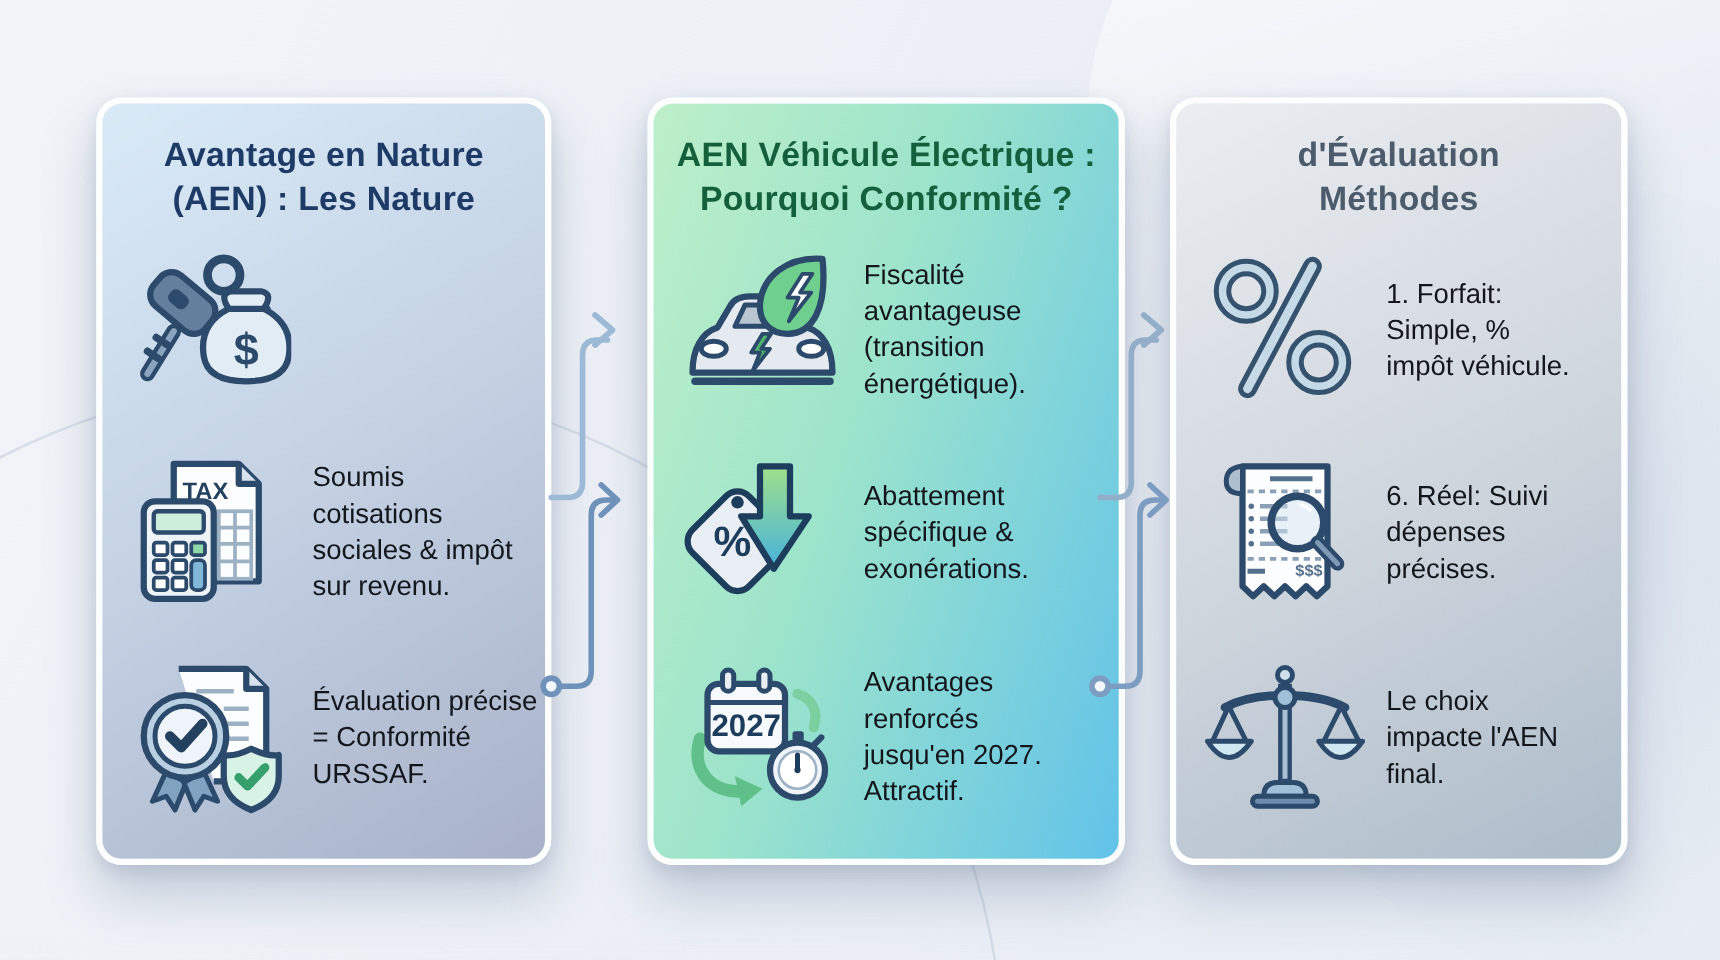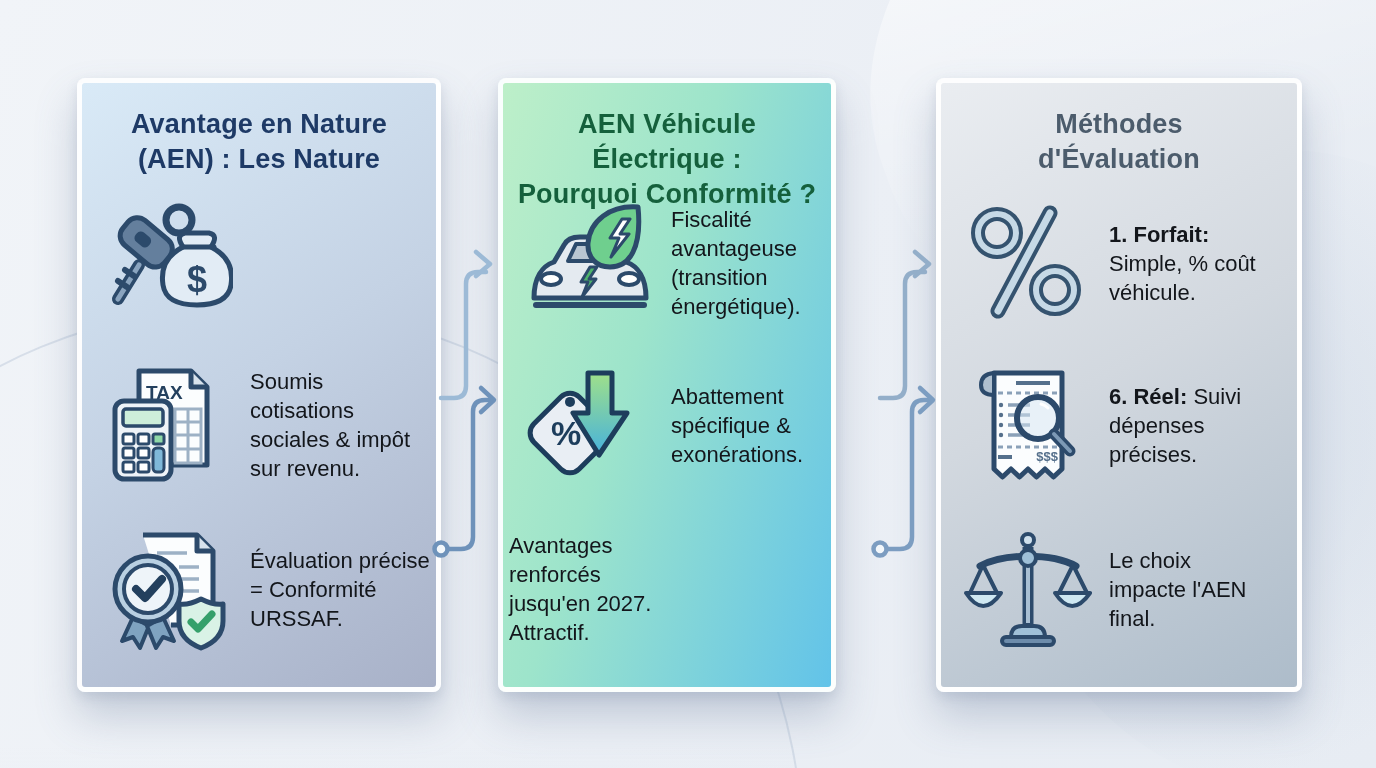--- a/index.html
+++ b/index.html
@@ -14,44 +14,44 @@
   .deco-tr{position:absolute;top:-210px;right:-170px;width:680px;height:540px;
     transform:rotate(-20deg);border-radius:48%;
     background:linear-gradient(185deg,rgba(255,255,255,.75),rgba(236,241,247,0) 70%);}
   .deco-right{position:absolute;top:150px;right:-190px;width:560px;height:640px;border-radius:50%;
     background:radial-gradient(circle at 35% 45%,rgba(198,210,225,.55),rgba(198,210,225,0) 68%);}
   .deco-bl{position:absolute;bottom:-640px;left:-300px;width:1100px;height:1100px;border-radius:50%;
     border:2px solid rgba(185,197,214,.45);
     background:linear-gradient(0deg,rgba(219,227,237,.6),rgba(219,227,237,0) 60%);}
   
   .card{position:absolute;top:78px;height:614px;box-sizing:border-box;
-    border:5px solid rgba(255,255,255,.96);border-radius:8px;
+    border:5px solid rgba(255,255,255,.96);border-radius:20px;
     box-shadow:0 24px 42px rgba(92,112,146,.30),0 5px 12px rgba(92,112,146,.16);}
   #card-1{left:77px;width:364px;
     background:linear-gradient(148deg,#d9eaf7 0%,#c4d2e4 48%,#a8b1c8 100%);}
-  #card-2{left:498px;width:338px;
+  #card-2{left:518px;width:382px;
     background:linear-gradient(108deg,#bdefc9 0%,#9de4cb 42%,#62c3e9 100%);}
   #card-3{left:936px;width:366px;
     background:linear-gradient(152deg,#eaedf1 0%,#d2d8df 48%,#adbcca 100%);}
   .card-title{margin:24px 8px 0;text-align:center;font-weight:700;
     font-size:27px;line-height:35px;letter-spacing:.2px;}
   #card-1 .card-title{color:#1e3a66;}
   #card-2 .card-title{color:#15603c;}
   #card-3 .card-title{color:#4c5c6c;}
   .row{position:absolute;left:6px;right:4px;display:flex;align-items:center;}
   .row-1{top:100px;height:160px;}
   .row-2{top:262px;height:160px;}
   .row-3{top:424px;height:164px;}
   .icon-box{width:162px;flex:0 0 auto;display:flex;justify-content:center;align-items:center;}
   .icon-box svg{width:128px;height:128px;display:block;}
   .item-text{font-size:22px;line-height:29px;color:#13161b;}
   #card-1 .item-text{width:184px;}
   #card-2 .item-text{width:176px;}
   #card-3 .item-text{width:158px;}
-  .lead{font-weight:700;text-align:right;}
+  .lead{font-weight:400;text-align:right;}
   svg text{font-family:"Liberation Sans", sans-serif;}
   
   .connectors{position:absolute;inset:0;pointer-events:none;}
 </style>
 </head>
 <body>
 
 <div class="stage">
   <div class="deco-tr"></div>
   <div class="deco-right"></div>
@@ -161,42 +161,60 @@
             <circle cx="66" cy="50" r="5" fill="#1d3d5c"></circle>
           </g>
           <text x="40" y="84" font-size="34" font-weight="bold" fill="#1d3d5c" text-anchor="middle">%</text>
           <path d="M86 12 v40 h15 L73 94 47 52 h15 V12 z" fill="url(#grad-arrow-down)" stroke="#1d3d5c" stroke-width="5" stroke-linejoin="round"></path>
         </svg>
       </div>
       <div class="item-text"><span class="lead"></span><span>Abattement spécifique &amp; exonérations.</span></div>
     </div>
 
     <div class="row row-3">
+      <div class="icon-box">
+        <svg viewBox="0 0 128 128">
+          <path d="M14 66 c-8 26 10 44 34 42" fill="none" stroke="#5fc08a" stroke-width="10" stroke-linecap="round"></path>
+          <path d="M42 96 l22 10 -17 14 z" fill="#5fc08a"></path>
+          <path d="M92 30 c12 4 17 14 13 27" fill="none" stroke="#7ccf9e" stroke-width="8" stroke-linecap="round"></path>
+          <rect x="20" y="22" width="62" height="54" rx="9" fill="#f7fafc" stroke="#2c4a6b" stroke-width="5"></rect>
+          <path d="M20 37 h62" stroke="#2c4a6b" stroke-width="4"></path>
+          <rect x="32" y="11" width="9" height="17" rx="4.5" fill="#e8eef4" stroke="#2c4a6b" stroke-width="4"></rect>
+          <rect x="61" y="11" width="9" height="17" rx="4.5" fill="#e8eef4" stroke="#2c4a6b" stroke-width="4"></rect>
+          <text x="51" y="64" font-size="25" font-weight="bold" fill="#1d3d5c" text-anchor="middle">2027</text>
+          <rect x="88" y="60" width="9" height="8" rx="2" fill="#2c4a6b"></rect>
+          <path d="M104 72 l7 -7" stroke="#2c4a6b" stroke-width="5" stroke-linecap="round"></path>
+          <circle cx="92" cy="91" r="22" fill="#eef4f9" stroke="#2c4a6b" stroke-width="5"></circle>
+          <circle cx="92" cy="91" r="15" fill="#ffffff" stroke="#9db1c5" stroke-width="2"></circle>
+          <path d="M92 91 V79" stroke="#1d3d5c" stroke-width="4" stroke-linecap="round"></path>
+          <circle cx="92" cy="91" r="2.5" fill="#1d3d5c"></circle>
+        </svg>
+      </div>
       <div class="item-text"><span class="lead"></span><span>Avantages renforcés jusqu'en 2027. Attractif.</span></div>
     </div>
   </div>
 
   <div class="card" id="card-3">
     <div class="card-title">
+      <div>d'Évaluation</div>
       <div>Méthodes</div>
-      <div>d'Évaluation</div>
     </div>
 
     <div class="row row-1">
       <div class="icon-box">
         <svg viewBox="0 0 128 128">
           <line x1="86" y1="14" x2="34" y2="112" stroke="#35536f" stroke-width="15" stroke-linecap="round"></line>
           <line x1="86" y1="14" x2="34" y2="112" stroke="#c6d9e6" stroke-width="7" stroke-linecap="round"></line>
           <circle cx="33" cy="34" r="19" fill="none" stroke="#35536f" stroke-width="14"></circle>
           <circle cx="33" cy="34" r="19" fill="none" stroke="#c6d9e6" stroke-width="6"></circle>
           <circle cx="91" cy="91" r="19" fill="none" stroke="#35536f" stroke-width="14"></circle>
           <circle cx="91" cy="91" r="19" fill="none" stroke="#c6d9e6" stroke-width="6"></circle>
         </svg>
       </div>
-      <div class="item-text"><span class="lead">1. Forfait:</span><span> Simple, % coût véhicule.</span></div>
+      <div class="item-text"><span class="lead">1. Forfait:</span><span> Simple, % impôt véhicule.</span></div>
     </div>
 
     <div class="row row-2">
       <div class="icon-box">
         <svg viewBox="0 0 128 128">
           <path d="M30 12 h68 v96 l-8.5 8 -8.5 -8 -8.5 8 -8.5 -8 -8.5 8 -8.5 -8 -8.5 8 -8.5 -8 z" fill="#fbfdfe" stroke="#2c4a6b" stroke-width="5" stroke-linejoin="round"></path>
           <path d="M30 12 q-13 1 -13 12 q0 10 13 10 z" fill="#aebfcf" stroke="#2c4a6b" stroke-width="4" stroke-linejoin="round"></path>
           <path d="M52 22 h34" stroke="#55708c" stroke-width="4"></path>
           <path d="M34 32 h60" stroke="#8ba1b8" stroke-width="3" stroke-dasharray="5 4"></path>
           <g stroke="#8ba1b8" stroke-width="3.5">

